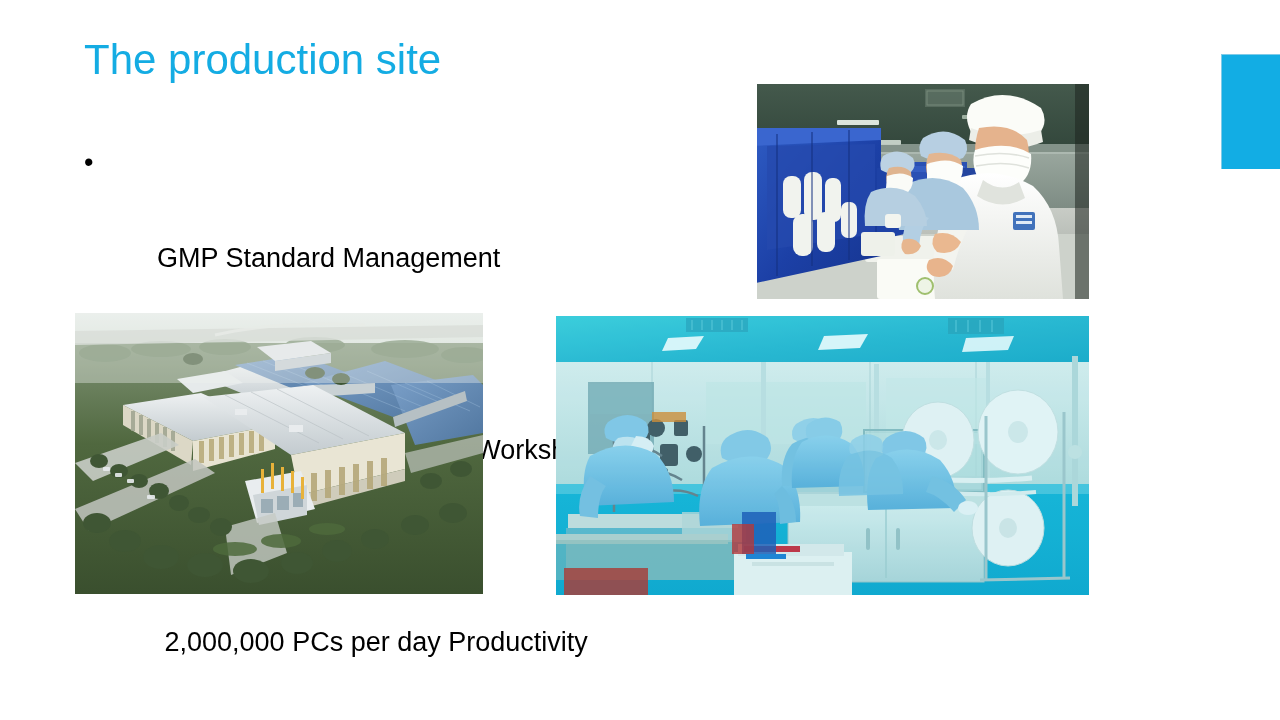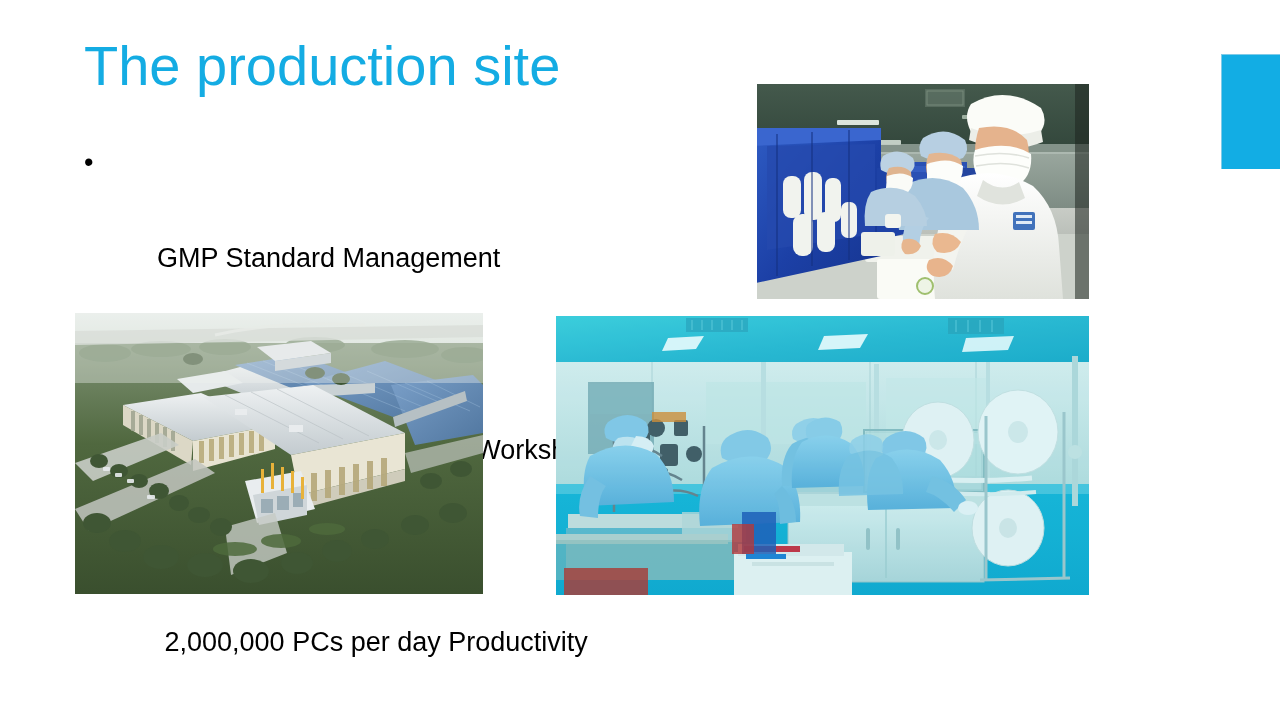--- a/index.html
+++ b/index.html
@@ -11,22 +11,22 @@
   }
   #slide {
     position: relative;
     width: 1280px; height: 720px;
     background: #ffffff;
   }
 
   
   #slide-title {
     position: absolute;
-    left: 84px; top: 38px;
-    font-size: 56px;
+    left: 84px; top: 32px;
+    font-size: 42px;
     line-height: 56px;
     font-weight: 400;
     color: #14ACE3;
     letter-spacing: 0px;
     white-space: nowrap;
   }
 
   
   #bullet-list {
     position: absolute;

